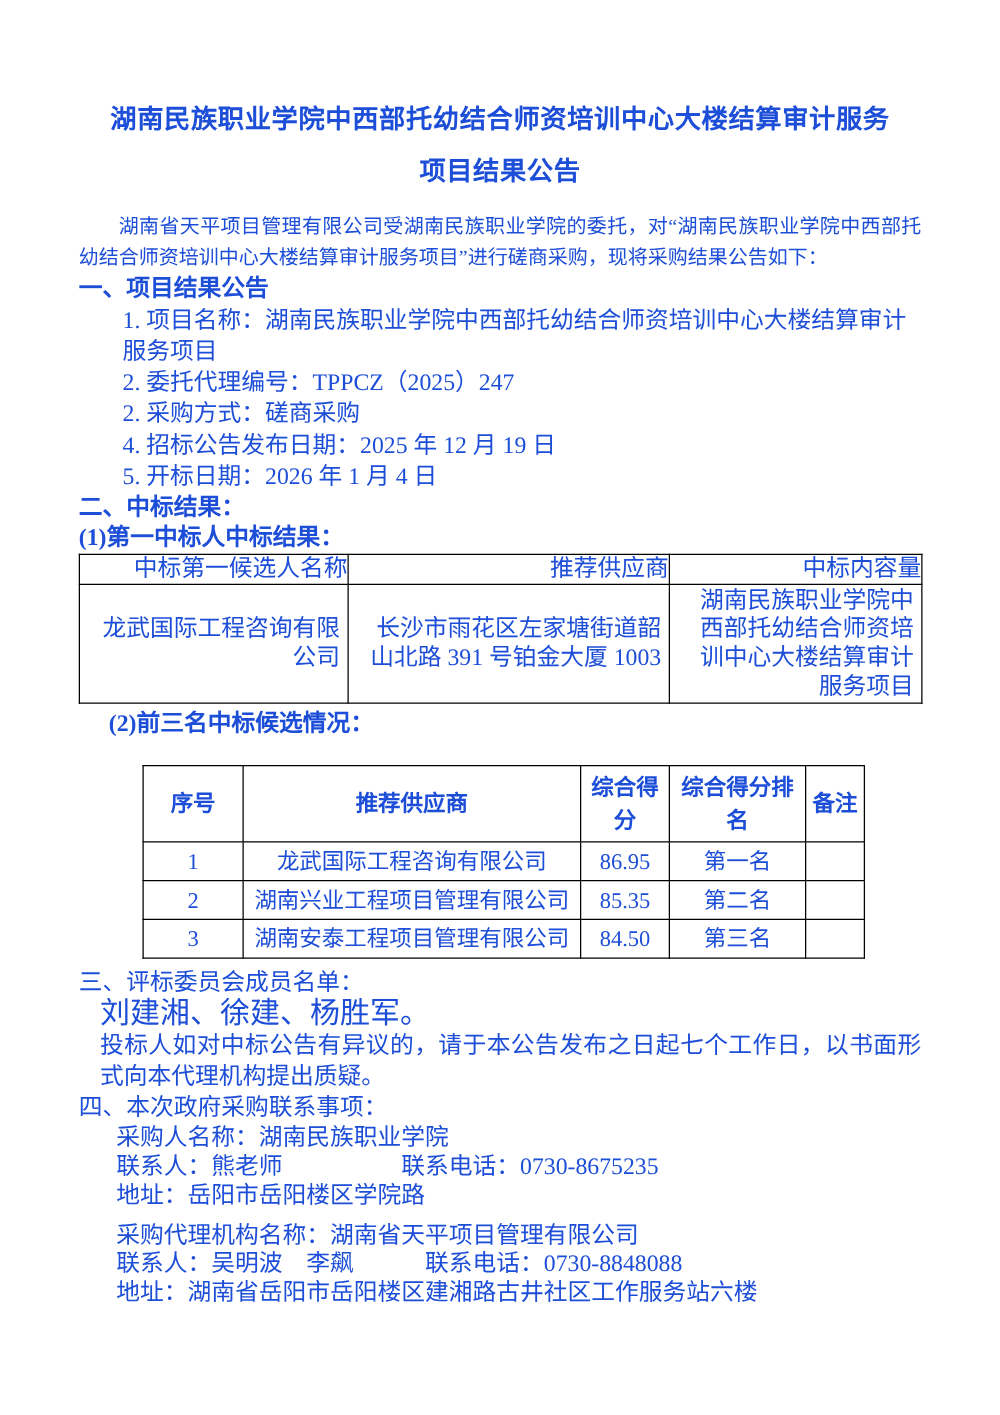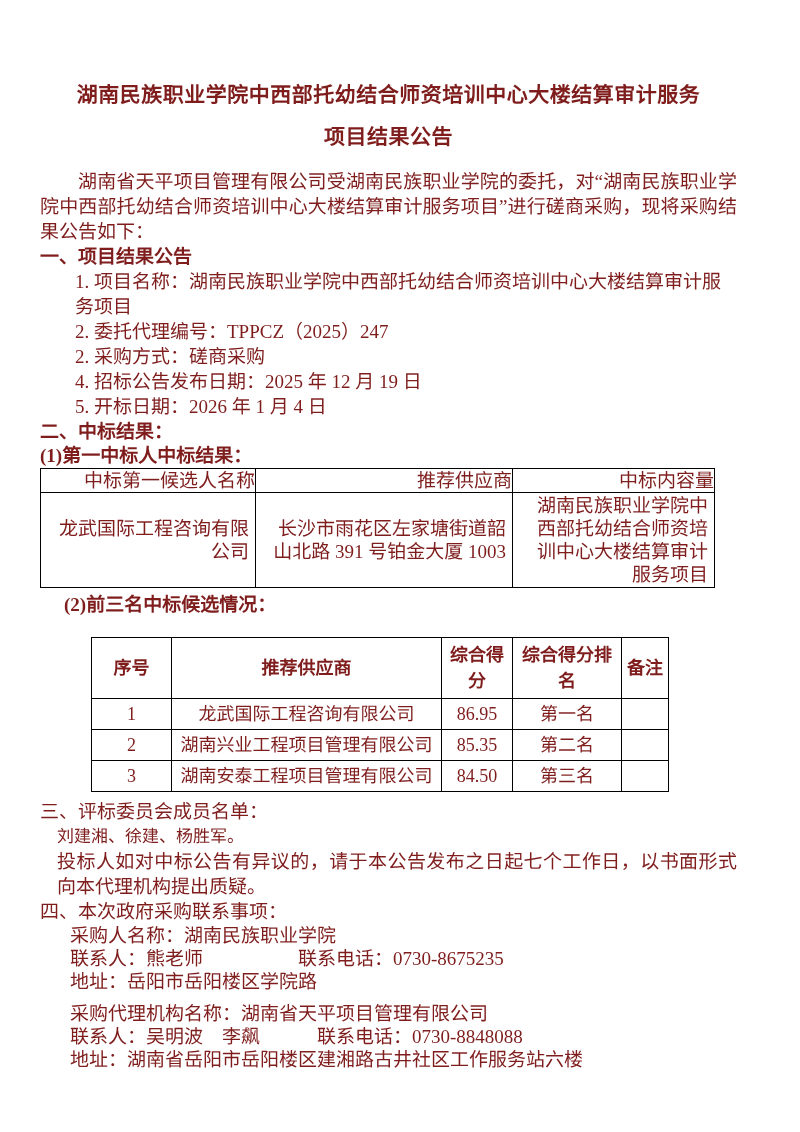--- a/index.html
+++ b/index.html
@@ -1,44 +1,44 @@
 <!DOCTYPE html>
 <html lang="zh-CN"><head>
 <meta charset="utf-8">
 <style>
   html,body{margin:0;padding:0;background:#ffffff;}
   .page{
     width:800px;height:1132px;box-sizing:border-box;
-    padding:74px 63px 0 40px;
-    background:#ffffff;color:#7f1d1d;
+    padding:74px 63px 0 63px;
+    background:#ffffff;color:#1d4ed8;
     font-family:"Liberation Serif","DejaVu Serif",serif;
     overflow:hidden;
   }
   .doc-title{
     text-align:center;font-weight:bold;font-size:21px;line-height:42px;
     letter-spacing:0.5px;
   }
   .intro{
-    margin-top:11px;font-size:19px;line-height:25px;
+    margin-top:11px;font-size:16px;line-height:25px;
     text-align:justify;text-indent:2em;
   }
   .sec-heading{font-size:19px;line-height:25px;font-weight:bold;}
   .sec-heading.plain{font-weight:normal;}
   .item{font-size:19px;line-height:25px;padding-left:35px;}
   .sub-label{font-size:19px;line-height:24px;font-weight:bold;}
   table{border-collapse:collapse;table-layout:fixed;}
   .t1{width:674px;font-size:19px;}
   .t1 th,.t1 td{border:1px solid #000;text-align:right;vertical-align:middle;}
   .t1 th{font-weight:normal;height:23px;line-height:23px;padding:0;}
   .t1 td{line-height:23px;padding:1px 6px;}
   .t2{width:577px;margin-left:51px;font-size:18px;margin-top:20px;}
   .t2 th,.t2 td{border:1px solid #000;text-align:center;vertical-align:middle;}
   .t2 th{font-weight:bold;line-height:26px;padding:4px 2px;}
   .t2 td{height:30px;line-height:30px;padding:0 2px;}
-  .sec3-line{font-size:17px;line-height:25px;padding-left:17px;}
+  .sec3-line{font-size:24px;line-height:25px;padding-left:17px;}
   .sec3-para{font-size:19px;line-height:25px;padding-left:17px;text-align:justify;}
   .sec4-line{font-size:19px;line-height:23px;padding-left:30px;white-space:pre-wrap;}
   .block-gap{margin-top:9px;}
 </style>
 </head>
 <body>
 
 <div class="page">
 
   <div class="doc-title">

